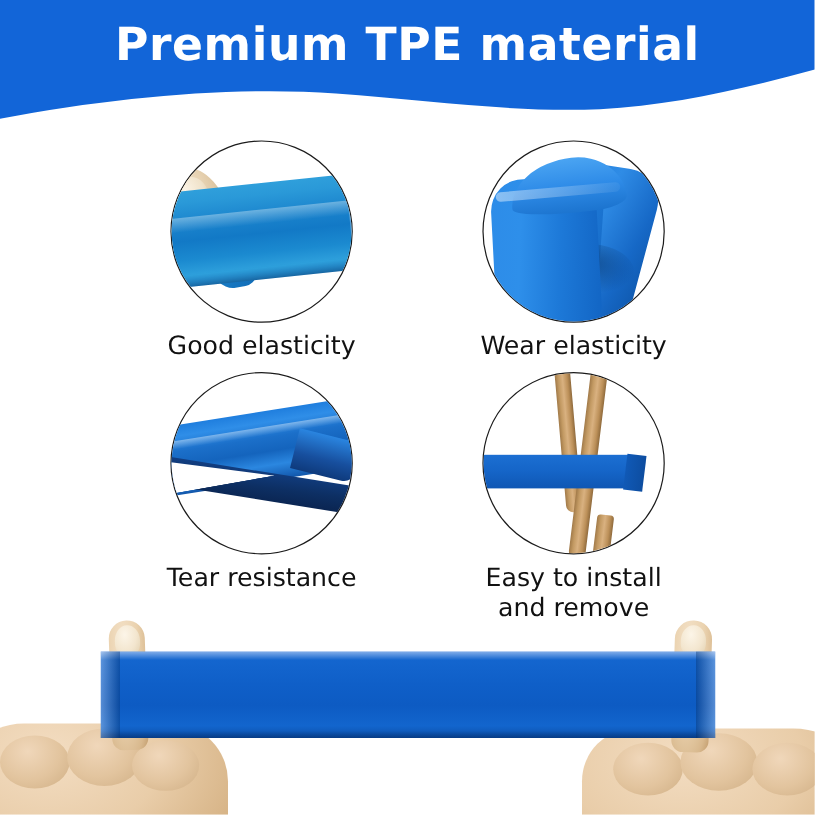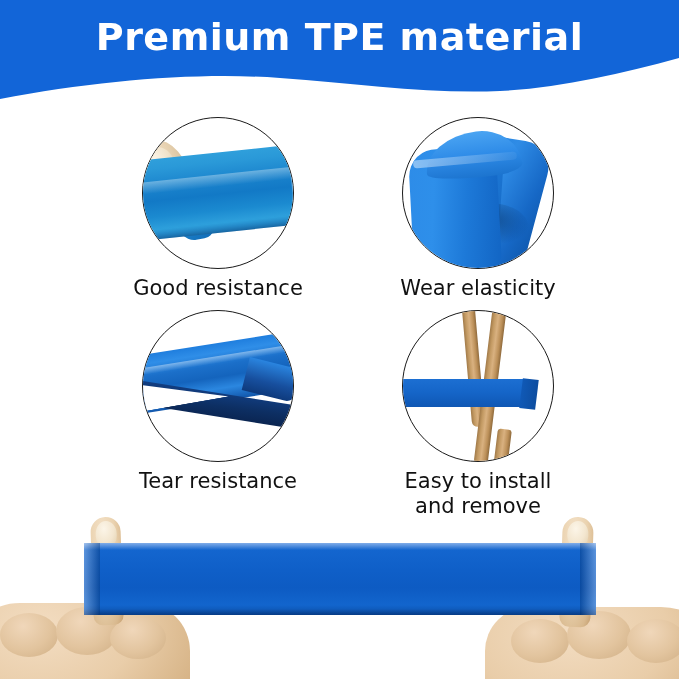--- a/index.html
+++ b/index.html
@@ -425,21 +425,21 @@
     <div class="circle-frame">
       <div class="c1-finger">
         <div class="c1-nail"></div>
       </div>
       <div class="c1-fold"></div>
       <div class="c1-band">
         <div class="c1-band-gloss"></div>
         <div class="c1-band-right"></div>
       </div>
     </div>
-    <div class="feature-label">Good resistance</div>
+    <div class="feature-label">Good elasticity</div>
   </div>
 
   <div class="feature" style="left:393px; top:117px;">
     <div class="circle-frame">
       <div class="c2-layer c2-back"></div>
       <div class="c2-layer c2-mid"></div>
       <div class="c2-curl-shadow"></div>
       <div class="c2-layer c2-front"></div>
       <div class="c2-top-curl"></div>
       <div class="c2-edge-hl"></div>

